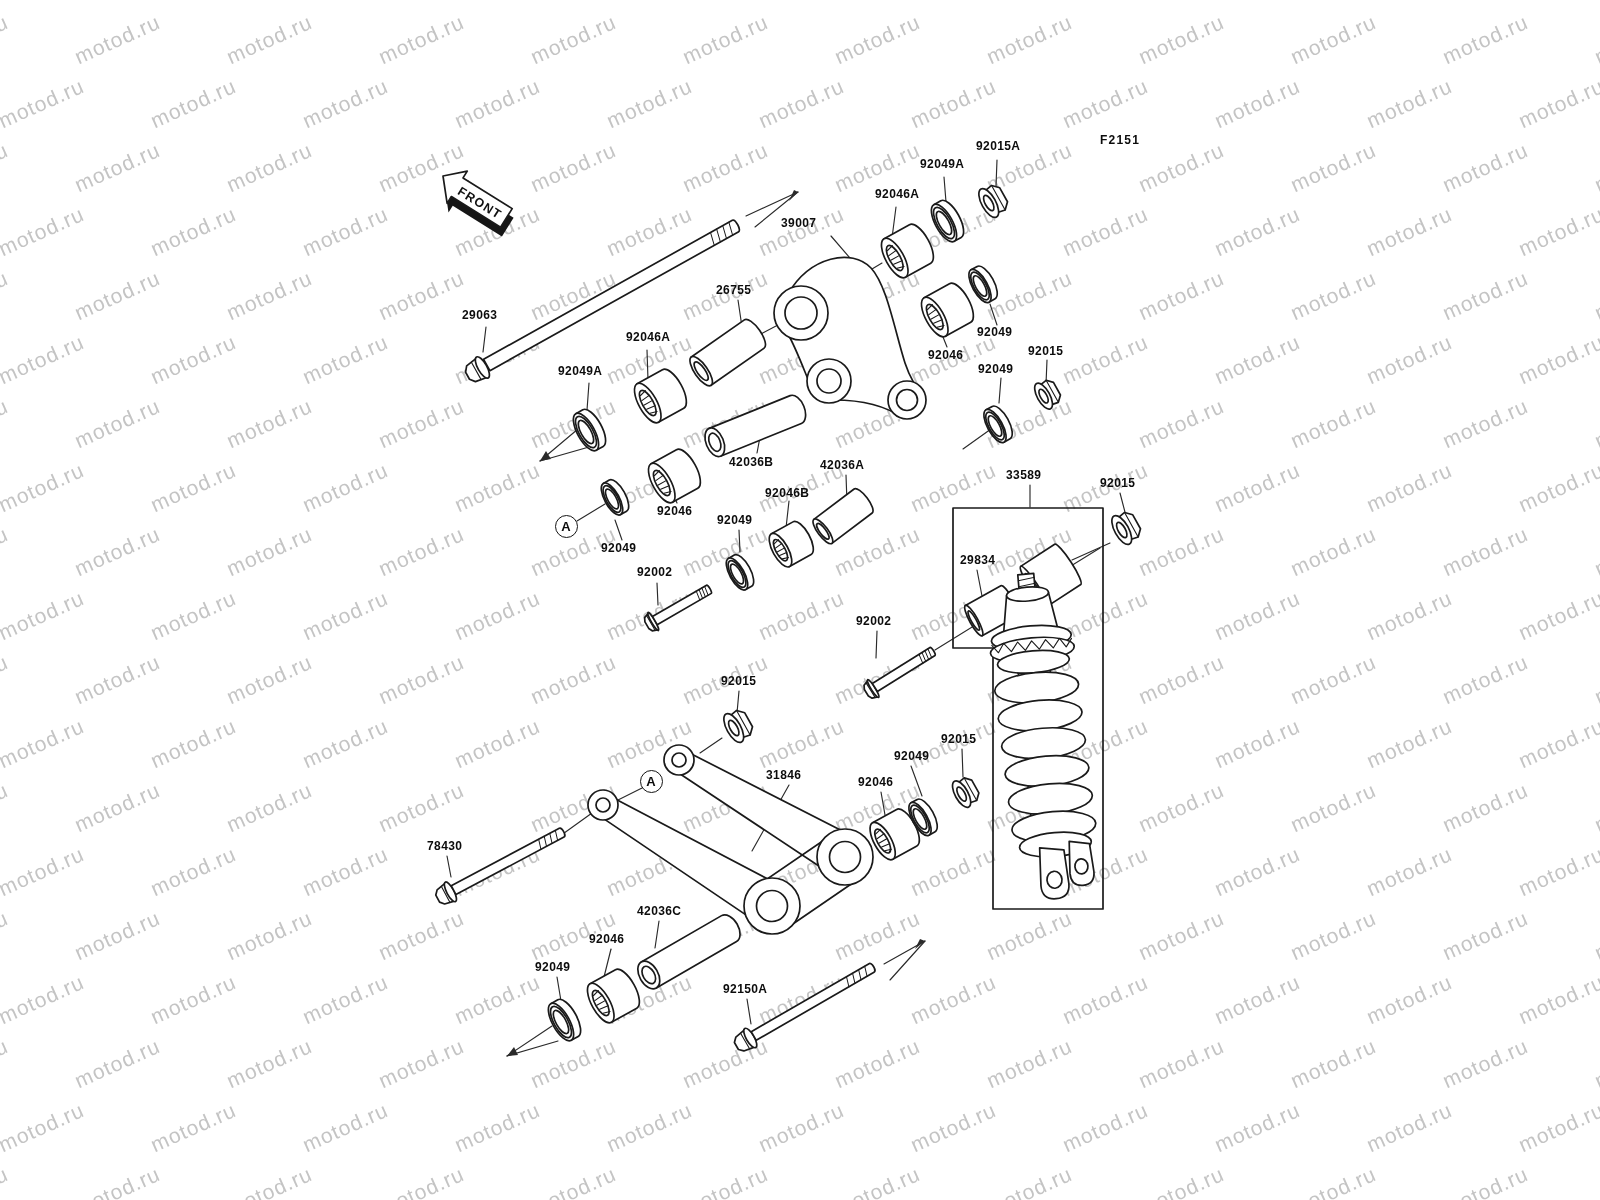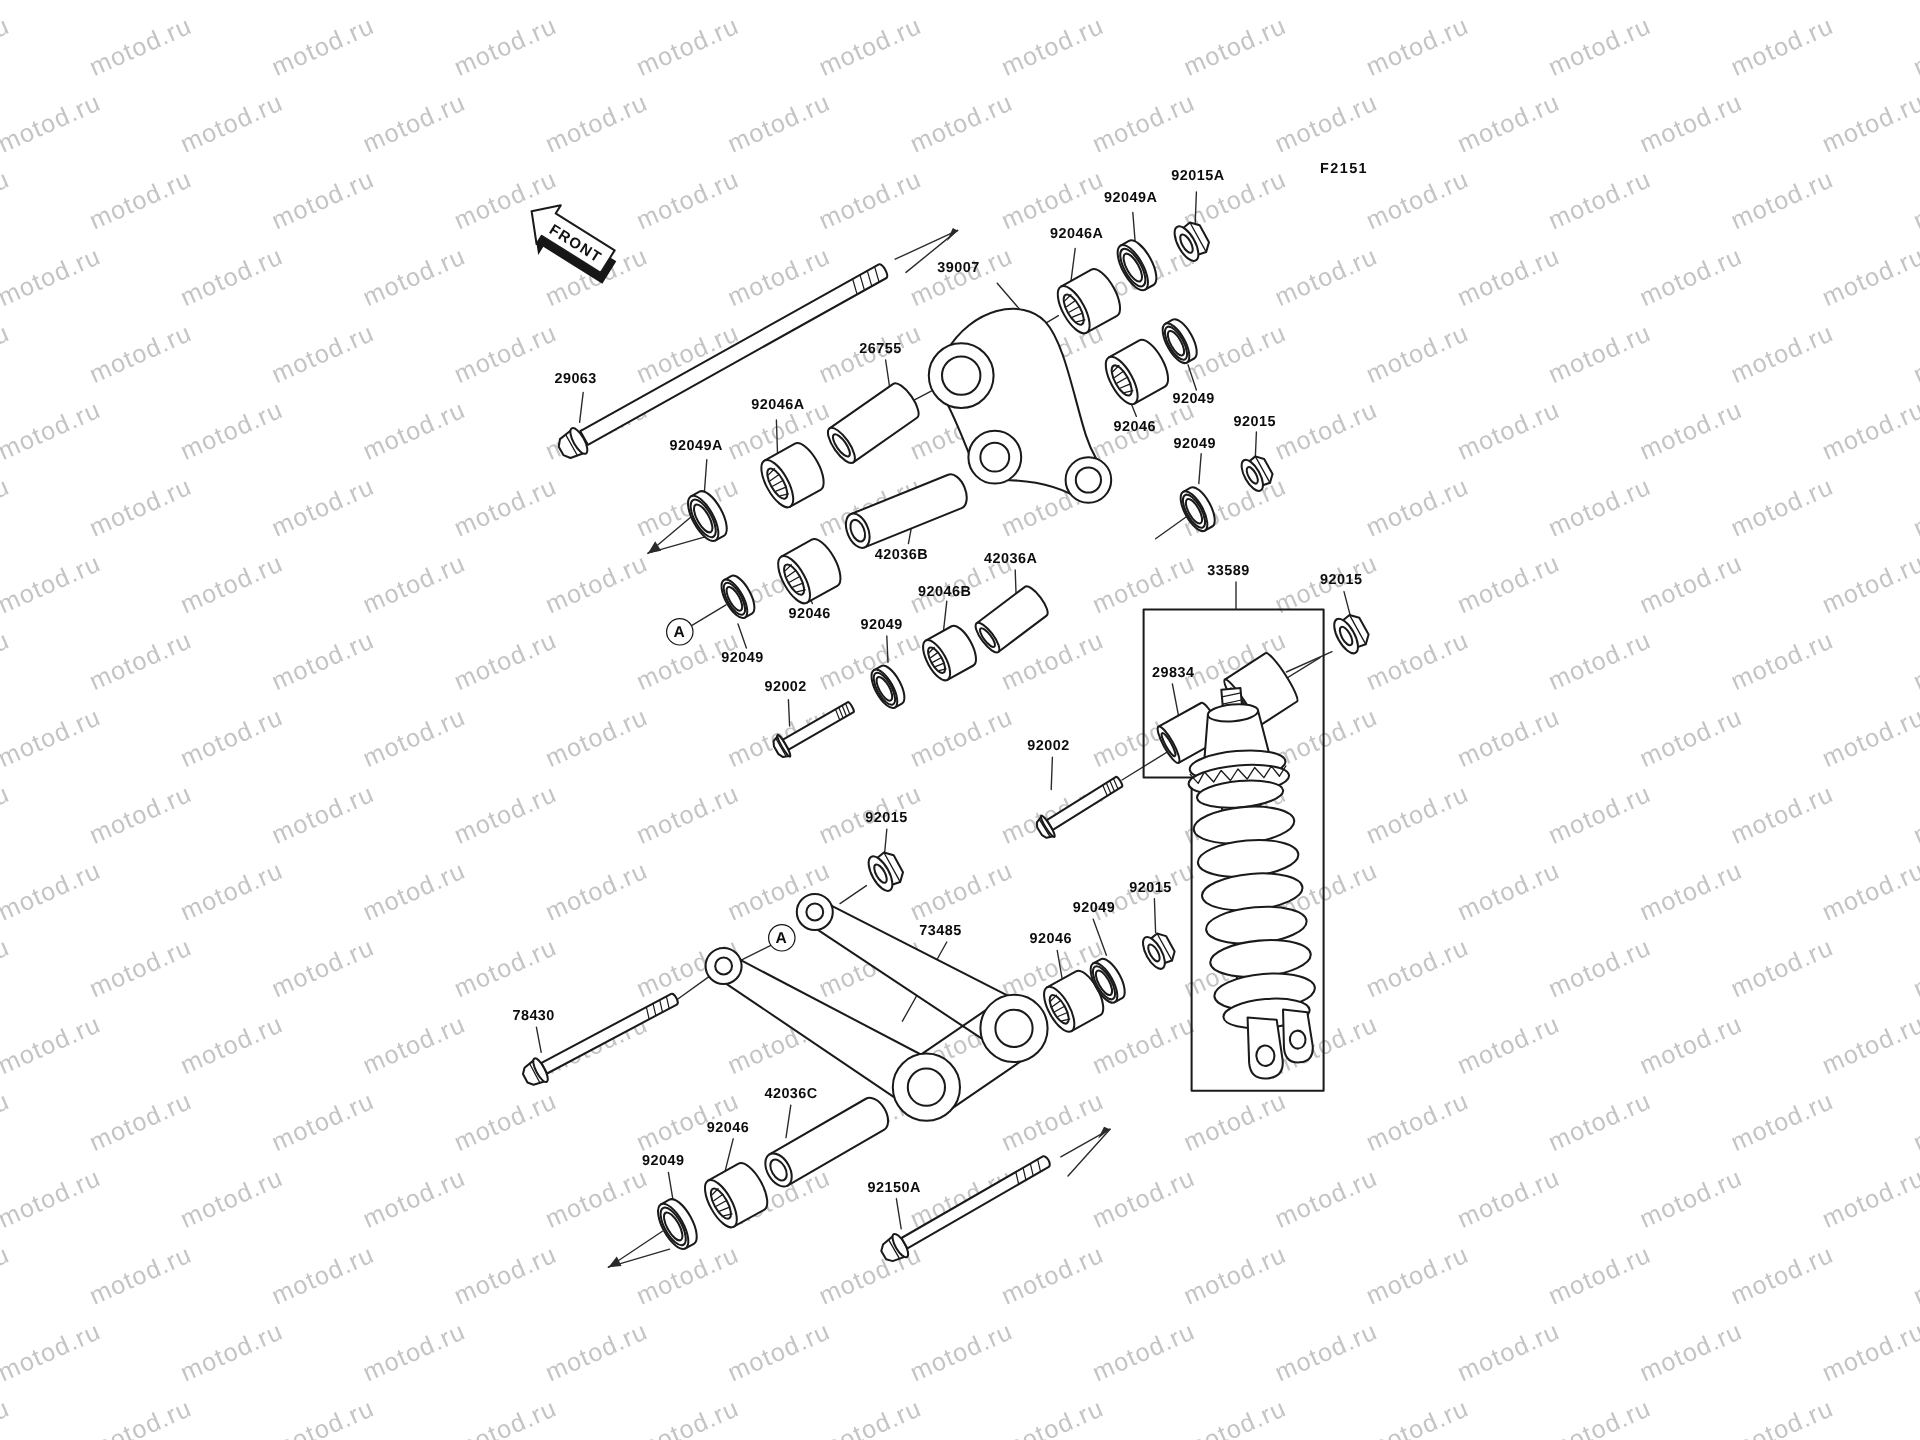--- a/index.html
+++ b/index.html
@@ -500,21 +500,21 @@
       <div class="part-label" style="left: 657px; top: 505px;">92046</div>
       <div class="part-label" style="left: 717px; top: 514px;">92049</div>
       <div class="part-label" style="left: 601px; top: 542px;">92049</div>
       <div class="part-label" style="left: 637px; top: 566px;">92002</div>
       <div class="part-label" style="left: 960px; top: 554px;">29834</div>
       <div class="part-label" style="left: 856px; top: 615px;">92002</div>
       <div class="part-label" style="left: 721px; top: 675px;">92015</div>
       <div class="part-label" style="left: 941px; top: 733px;">92015</div>
       <div class="part-label" style="left: 894px; top: 750px;">92049</div>
       <div class="part-label" style="left: 858px; top: 776px;">92046</div>
-      <div class="part-label" style="left: 766px; top: 769px;">73485</div>
+      <div class="part-label" style="left: 766px; top: 769px;">31846</div>
       <div class="part-label" style="left: 427px; top: 840px;">78430</div>
       <div class="part-label" style="left: 637px; top: 905px;">42036C</div>
       <div class="part-label" style="left: 589px; top: 933px;">92046</div>
       <div class="part-label" style="left: 535px; top: 961px;">92049</div>
       <div class="part-label" style="left: 723px; top: 983px;">92150A</div>
     </div>
   <div id="markers-layer">
       <div class="detail-marker" style="left: 554.5px; top: 514.5px;">A</div>
       <div class="detail-marker" style="left: 639.5px; top: 769.5px;">A</div>
     </div>

